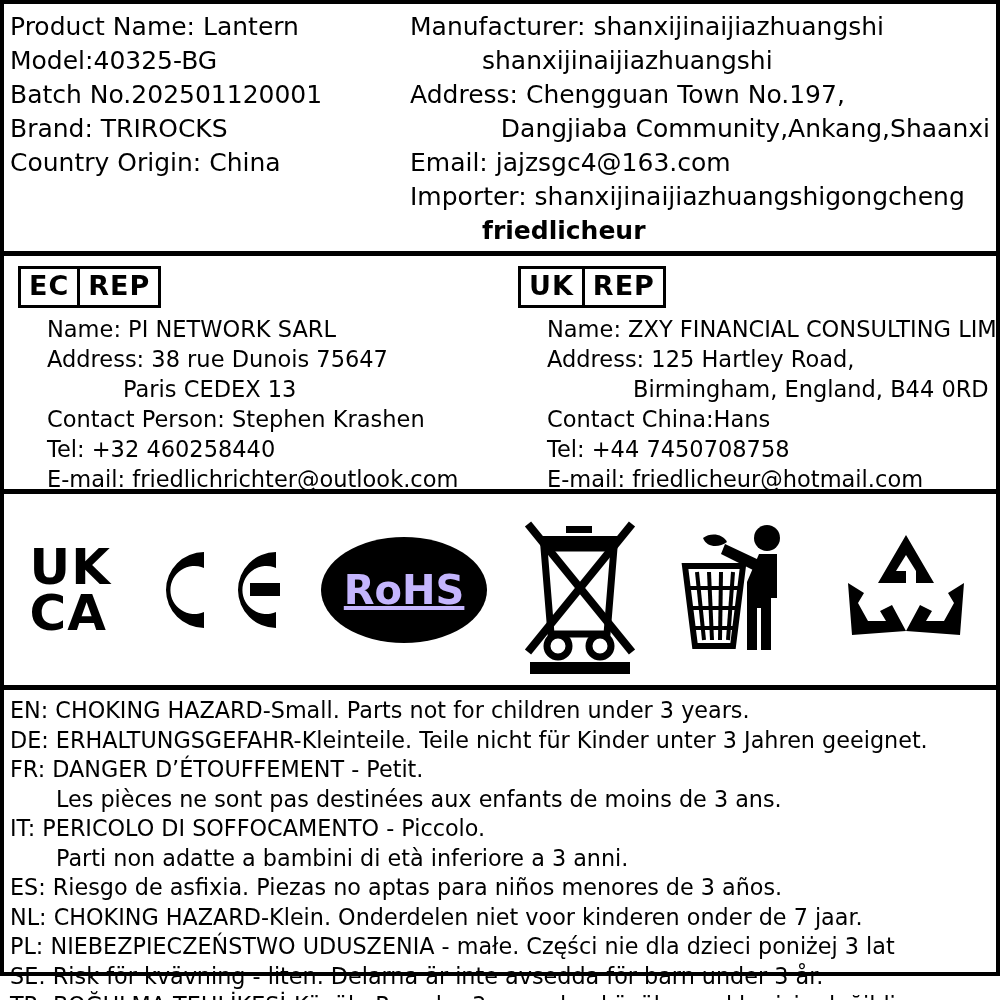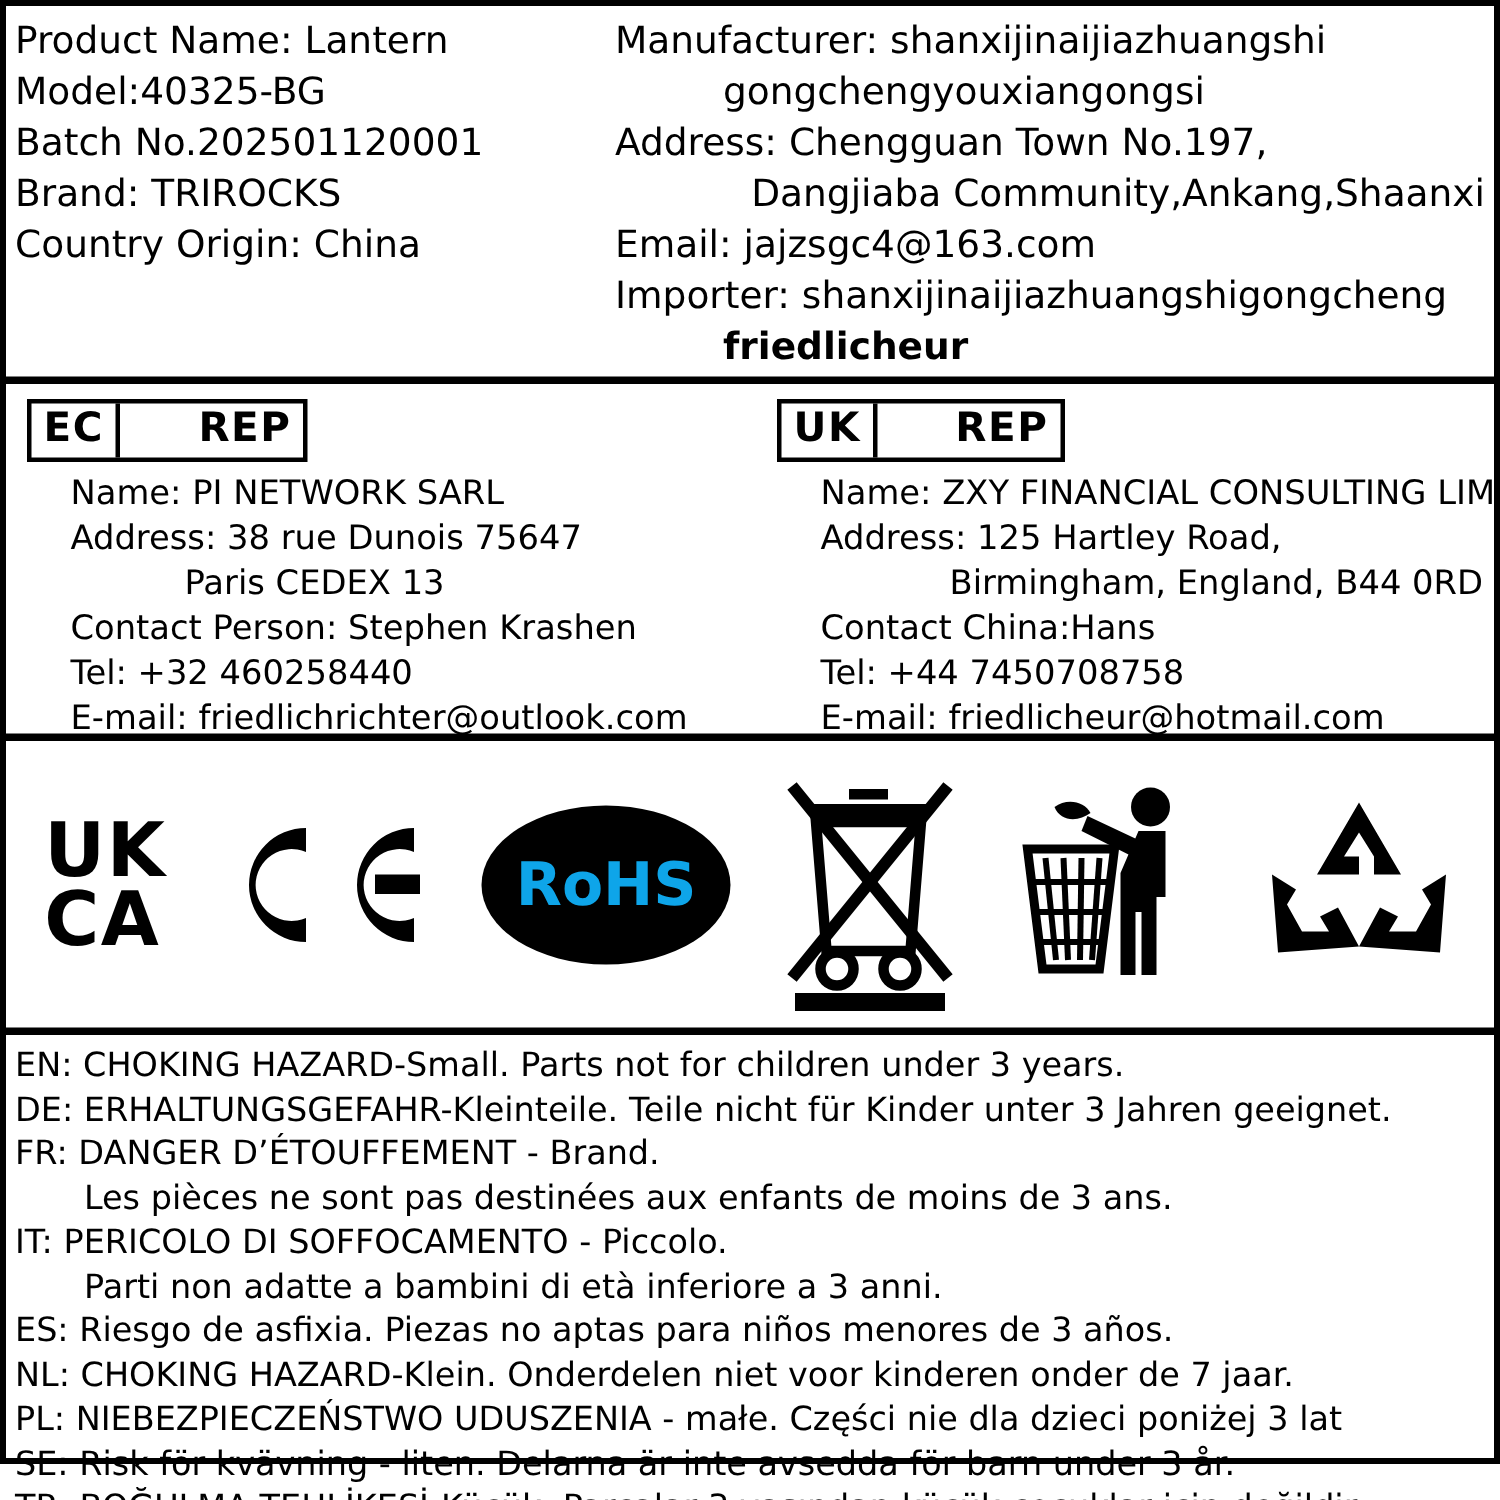--- a/index.html
+++ b/index.html
@@ -52,21 +52,20 @@
     height: 238px;
   }
   .rep-col { width: 50%; box-sizing: border-box; }
   .rep-col.right { padding-left: 10px; }
   .repbox {
     display: inline-flex;
     border: 3px solid #000;
     align-items: stretch;
     margin: 2px 0 6px 8px;
     background: #fff;
-    gap: 44px;
   }
   .repbox .cell {
     font-size: 27px;
     font-weight: bold;
     letter-spacing: 1px;
     padding: 2px 8px 4px 8px;
     line-height: 30px;
   }
   .repbox .cell.first { border-right: 3px solid #000; }
   .rep-line {
@@ -97,27 +96,28 @@
     line-height: 46px;
     letter-spacing: 1px;
     text-align: left;
     font-family: "DejaVu Sans", sans-serif;
   }
   .rohs-ellipse {
     width: 166px;
     height: 106px;
     border-radius: 50%;
     background: #000;
-    color: #0ea5e9;
+    color: #c4b5fd;
     display: flex;
     align-items: center;
     justify-content: center;
     font-size: 40px;
     font-weight: bold;
     letter-spacing: 0px;
+    text-decoration: underline;
   }
 
   
   .sec-warn {
     flex: 1 1 auto;
     padding: 6px 6px 0 6px;
     box-sizing: border-box;
   }
   .warn-line {
     font-size: 22.3px;
@@ -134,21 +134,21 @@
   <div class="sec-product">
     <div class="col-left">
       <div class="line">Product Name: Lantern</div>
       <div class="line">Model:40325-BG</div>
       <div class="line">Batch No.202501120001</div>
       <div class="line">Brand: TRIROCKS</div>
       <div class="line">Country Origin: China</div>
     </div>
     <div class="col-right">
       <div class="line">Manufacturer: shanxijinaijiazhuangshi</div>
-      <div class="line indent2">gongchengyouxiangongsi</div>
+      <div class="line indent2">shanxijinaijiazhuangshi</div>
       <div class="line">Address: Chengguan Town No.197,</div>
       <div class="line indent3">Dangjiaba Community,Ankang,Shaanxi</div>
       <div class="line">Email: jajzsgc4@163.com</div>
       <div class="line">Importer: shanxijinaijiazhuangshigongcheng</div>
       <div class="line indent2 bold">friedlicheur</div>
     </div>
   </div>
 
   <div class="sec-reps">
 
@@ -248,21 +248,21 @@
           <path d="M10 104 L6 52 L22 62 L16 72 L26 90 L44 90 L38 80 L50 74 L64 100 Z"></path>
           <path d="M118 104 L122 52 L106 62 L112 72 L102 90 L84 90 L90 80 L78 74 L64 100 Z"></path>
         </g>
       </svg>
     </div>
   </div>
 
   <div class="sec-warn">
     <div class="warn-line">EN: CHOKING HAZARD-Small. Parts not for children under 3 years.</div>
     <div class="warn-line">DE: ERHALTUNGSGEFAHR-Kleinteile. Teile nicht für Kinder unter 3 Jahren geeignet.</div>
-    <div class="warn-line">FR: DANGER D’ÉTOUFFEMENT - Brand.</div>
+    <div class="warn-line">FR: DANGER D’ÉTOUFFEMENT - Petit.</div>
     <div class="warn-line cont">Les pièces ne sont pas destinées aux enfants de moins de 3 ans.</div>
     <div class="warn-line">IT: PERICOLO DI SOFFOCAMENTO - Piccolo.</div>
     <div class="warn-line cont">Parti non adatte a bambini di età inferiore a 3 anni.</div>
     <div class="warn-line">ES: Riesgo de asfixia. Piezas no aptas para niños menores de 3 años.</div>
     <div class="warn-line">NL: CHOKING HAZARD-Klein. Onderdelen niet voor kinderen onder de 7 jaar.</div>
     <div class="warn-line">PL: NIEBEZPIECZEŃSTWO UDUSZENIA - małe. Części nie dla dzieci poniżej 3 lat</div>
     <div class="warn-line">SE: Risk för kvävning - liten. Delarna är inte avsedda för barn under 3 år.</div>
     <div class="warn-line">TR: BOĞULMA TEHLİKESİ-Küçük. Parçalar 3 yaşından küçük çocuklar için değildir.</div>
   </div>
 

